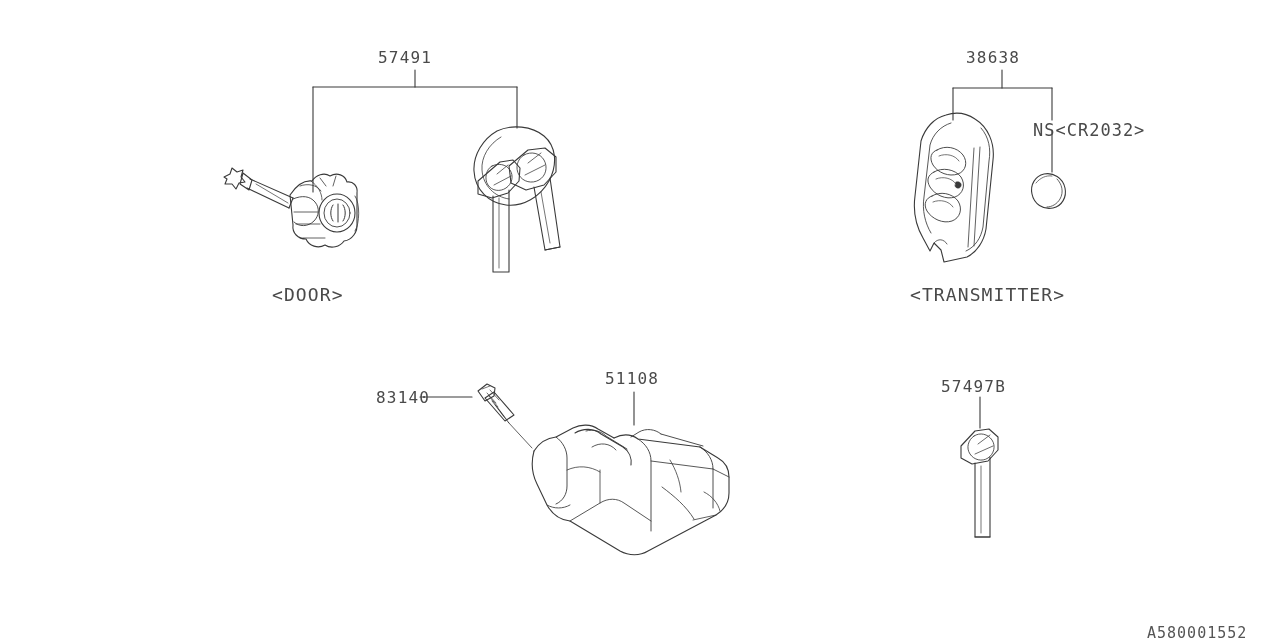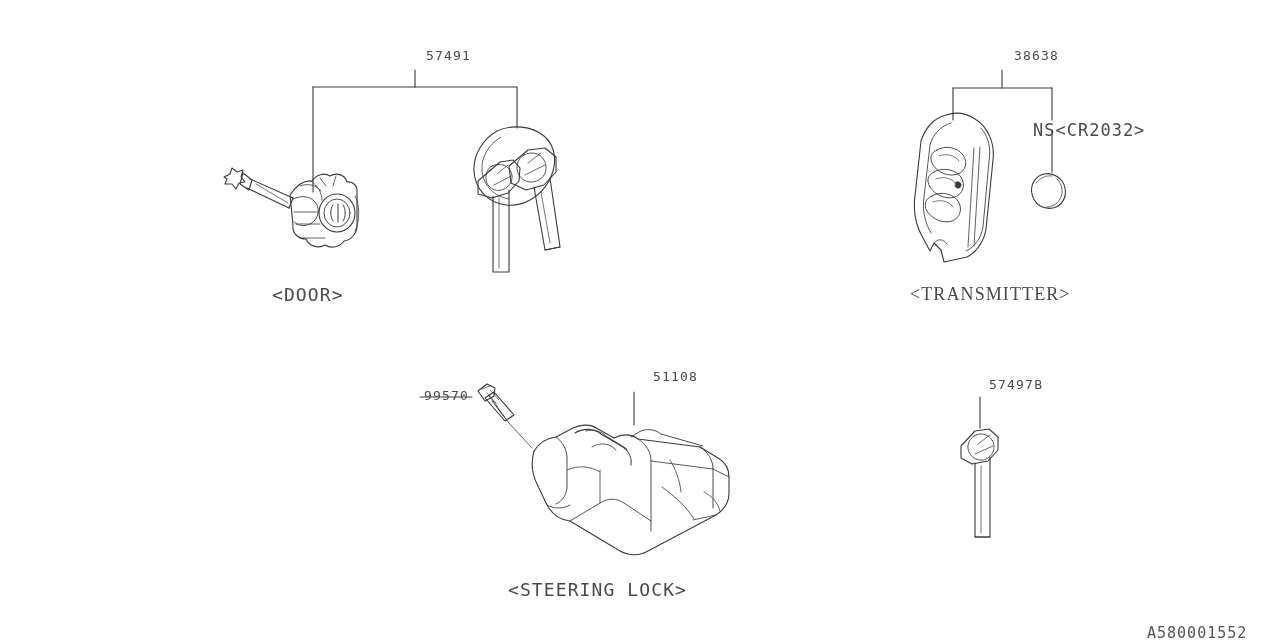--- a/index.html
+++ b/index.html
@@ -30,23 +30,22 @@
     display: block;
   }
   .part-label, .caption-label, .note-label, .diagram-code {
     position: absolute;
     white-space: pre;
     color: #4a4a4a;
     letter-spacing: 0.5px;
     font-family: "DejaVu Sans Mono", "Liberation Mono", monospace;
   }
   .part-label {
-    font-size: 13px;
+    font-size: 16px;
     letter-spacing: 1.2px;
-    margin-left: 48px;
   }
   .caption-label {
     font-size: 18px;
     letter-spacing: 1.1px;
     text-align: right;
   }
   .note-label {
     font-size: 17px;
     letter-spacing: 1.0px;
   }
@@ -329,25 +328,24 @@
   </svg>
 
   <div class="part-label" style="left:378px; top:48px;">57491</div>
 
   <div class="caption-label" style="left:272px; top:284px;">&lt;DOOR&gt;</div>
 
   <div class="part-label" style="left:966px; top:48px;">38638</div>
 
   <div class="note-label" style="left:1033px; top:120px;">NS&lt;CR2032&gt;</div>
 
-  <div class="caption-label" style="left:910px; top:284px;font-family:Liberation Serif, serif;">&lt;TRANSMITTER&gt;</div>
-
-  <div class="part-label" style="left:376px; top:388px;">99570</div>
+  <div class="caption-label" style="left:910px; top:284px;">&lt;TRANSMITTER&gt;</div>
+
+  <div class="part-label" style="left:376px; top:388px;">83140</div>
 
   <div class="part-label" style="left:605px; top:369px;">51108</div>
 
-  <div class="caption-label" style="left:508px; top:579px;">&lt;STEERING LOCK&gt;</div>
 
   <div class="part-label" style="left:941px; top:377px;">57497B</div>
 
   <div class="diagram-code" style="left:1147px; top:612px;">A580001552</div>
 
 </div>
 
 </body></html>

